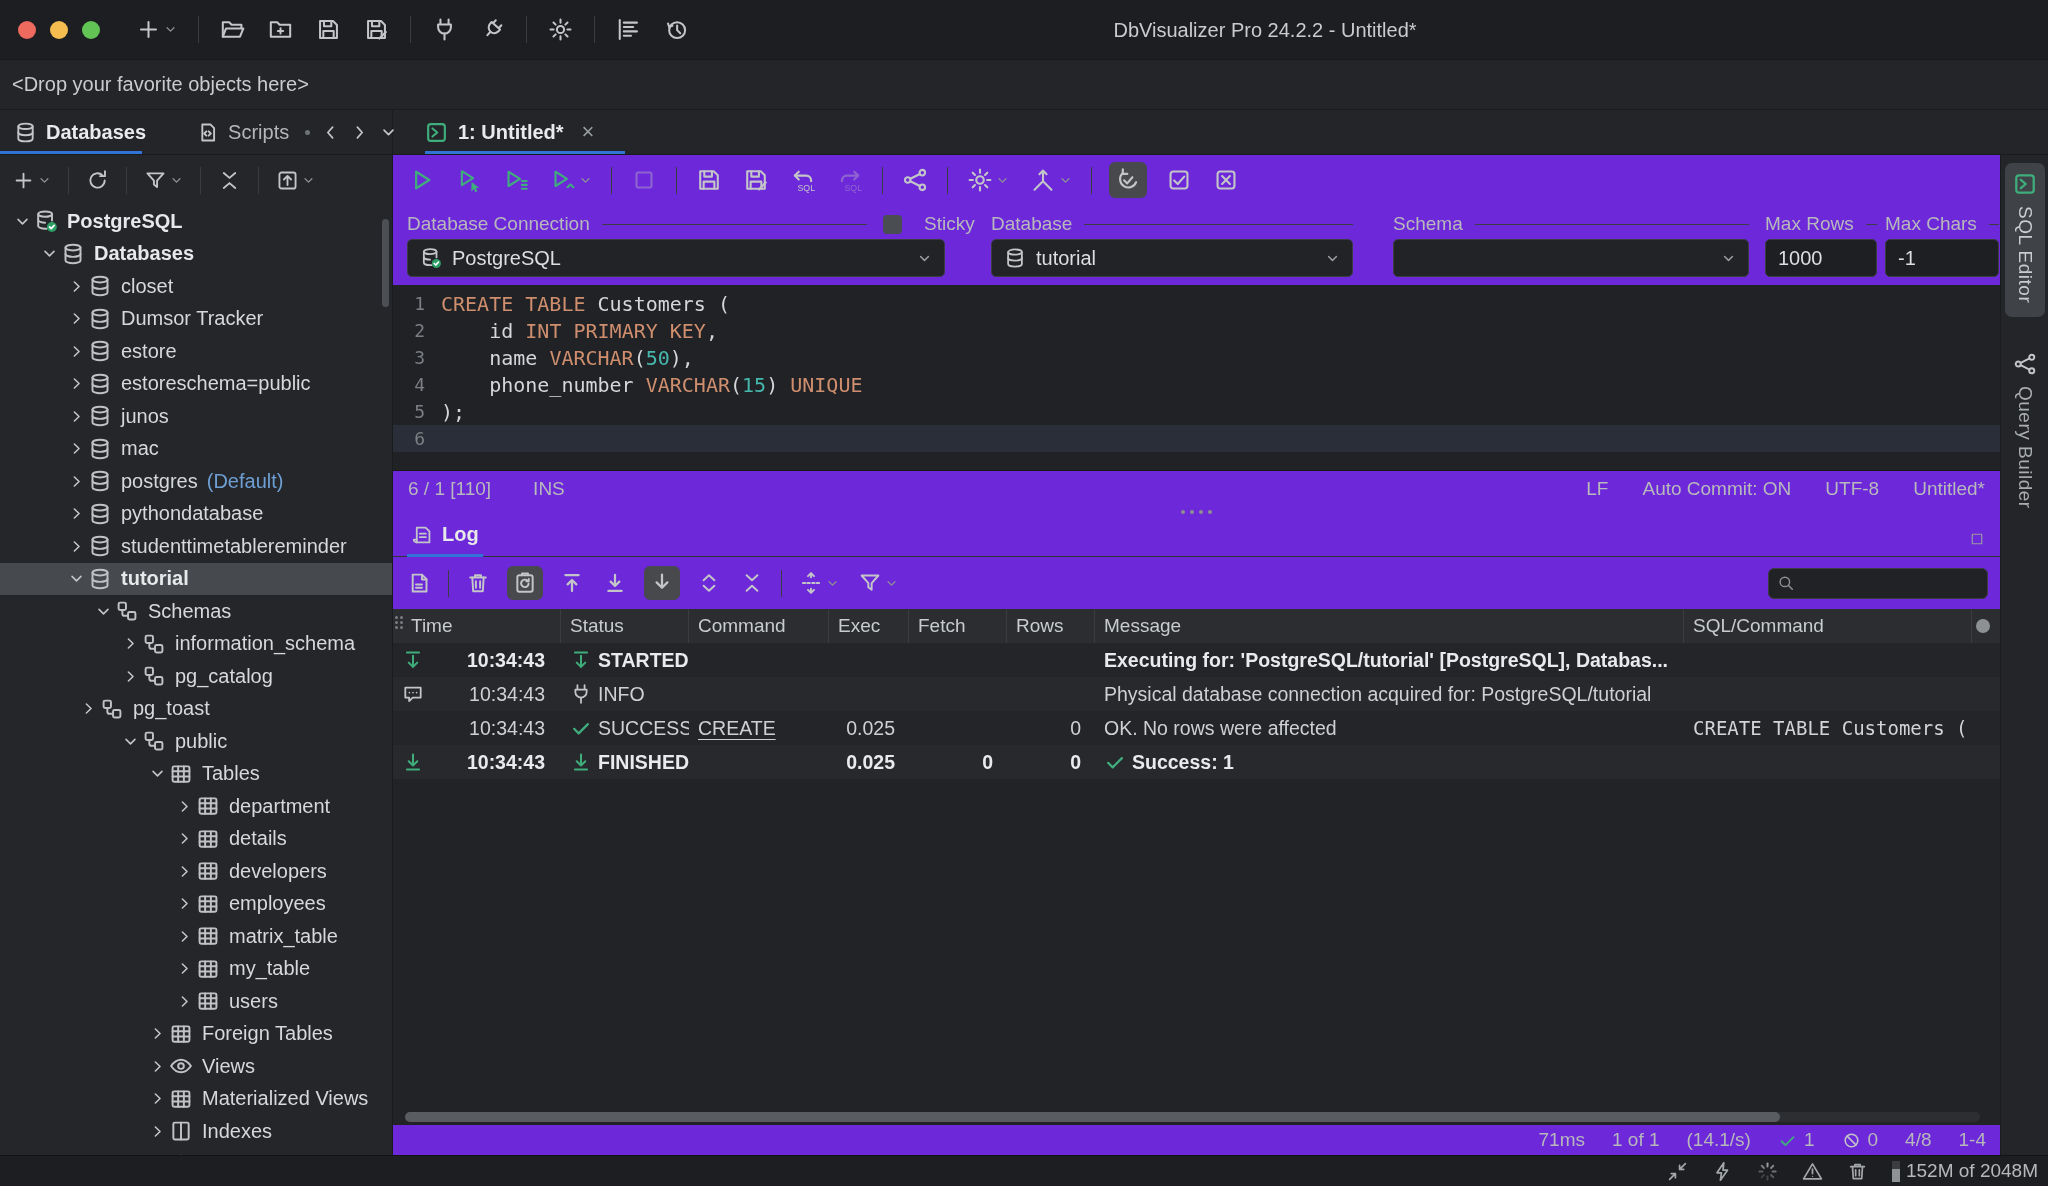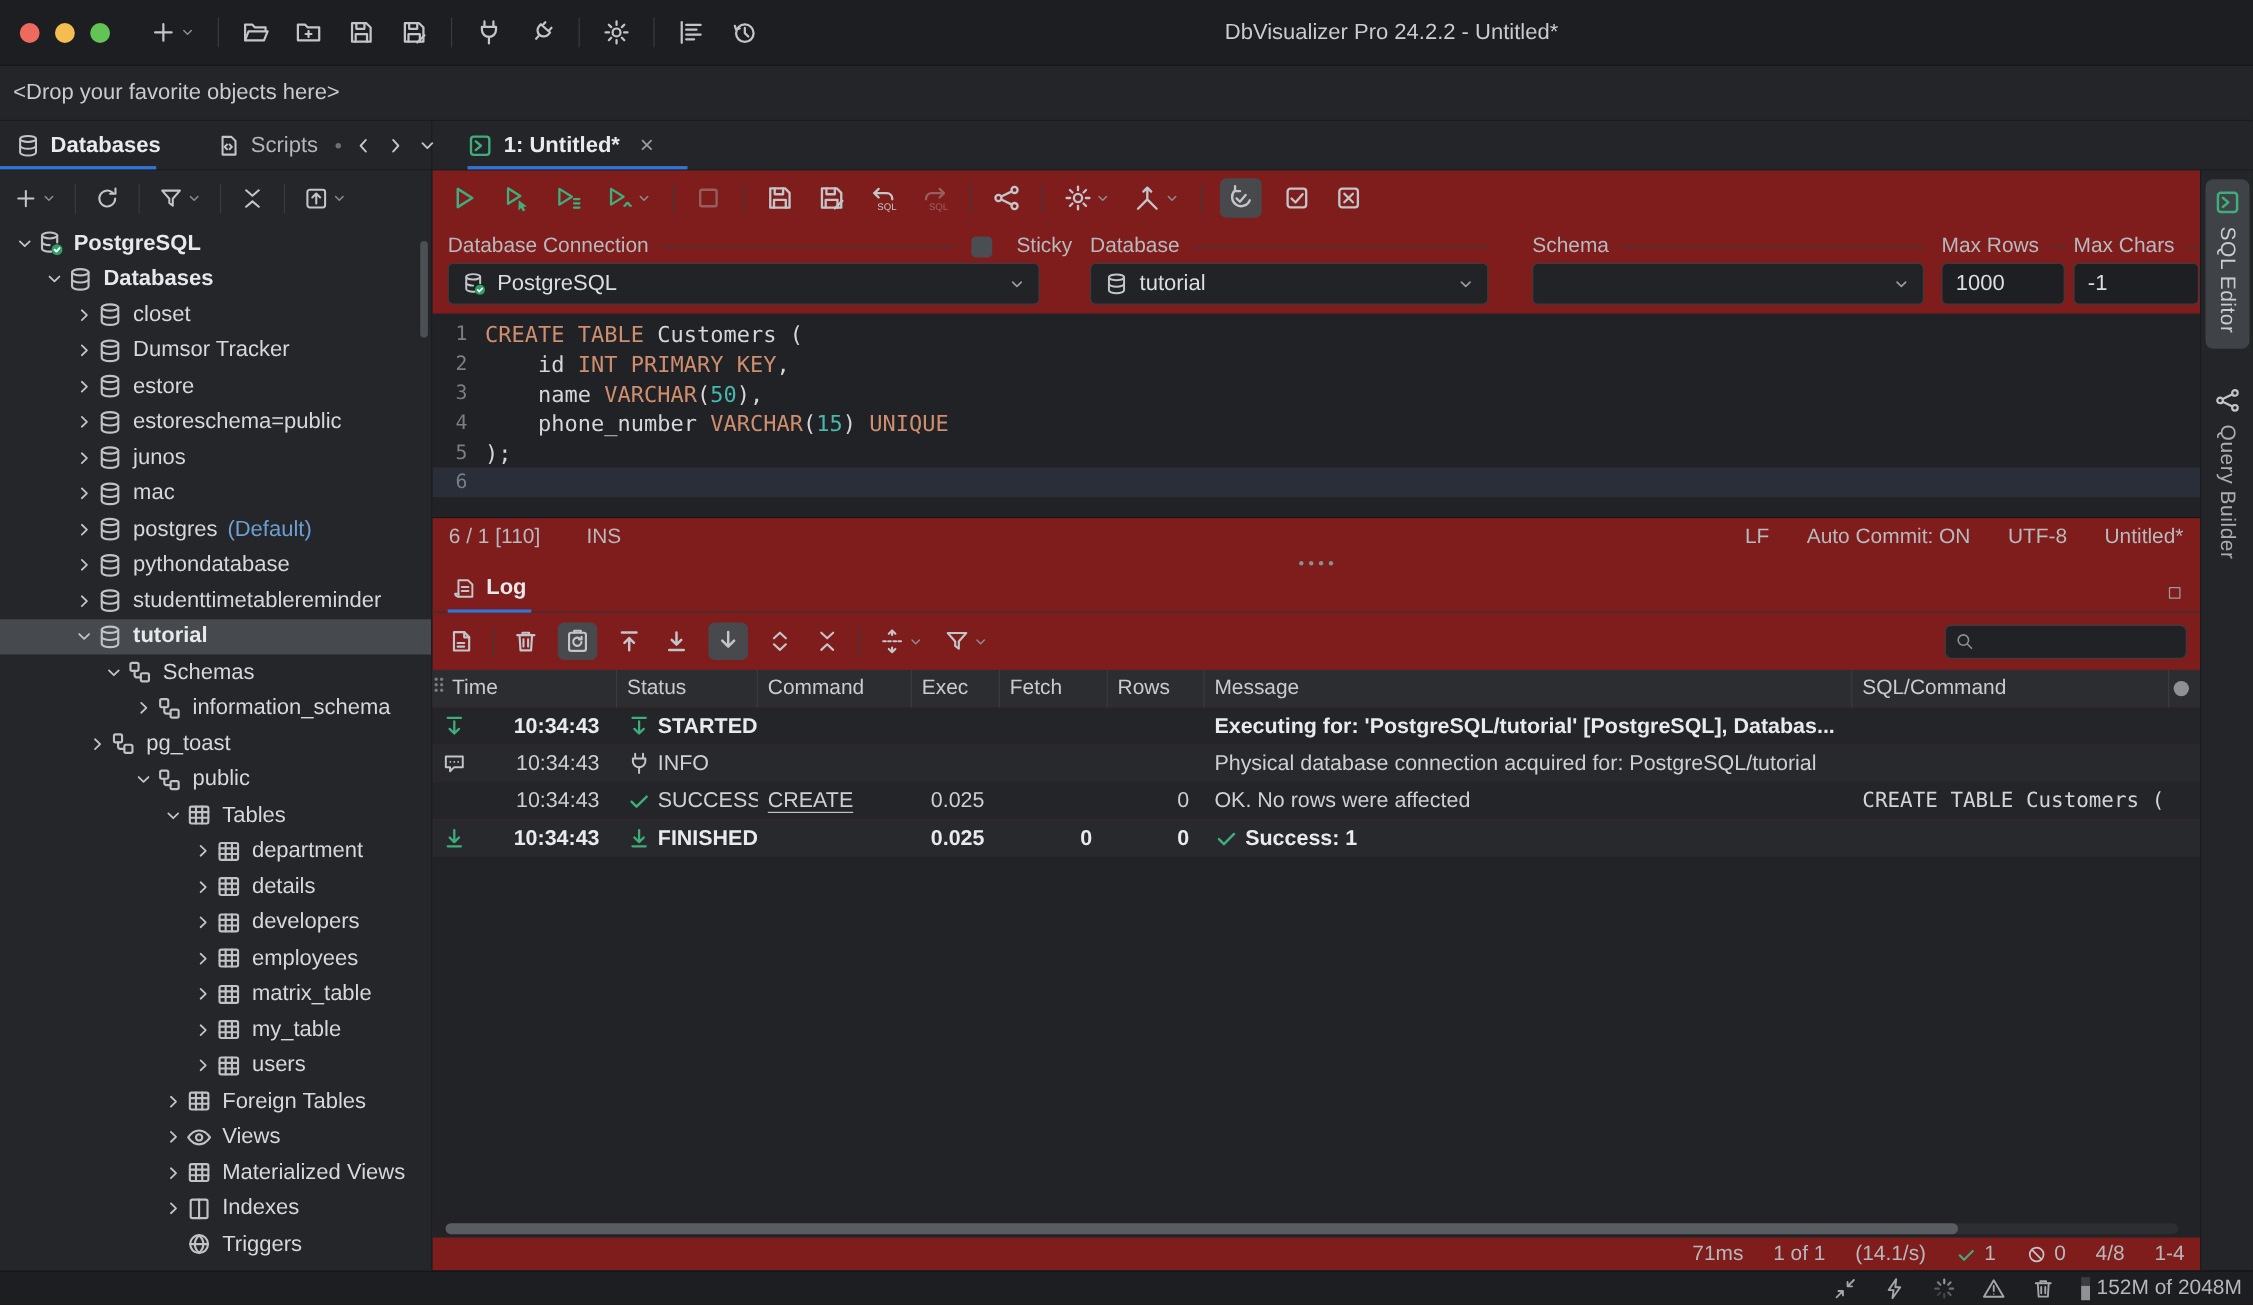--- a/index.html
+++ b/index.html
@@ -45,21 +45,21 @@
 .tree-row{height:32.5px;display:flex;align-items:center;white-space:nowrap}
 .tree-row.selected{background:#46494d}
 .tw{width:24px;height:18px;flex:none;color:#9fa2a5;display:flex;align-items:center;justify-content:center}
 .tw .ic{width:17px;height:17px}
 .ti{width:24px;height:24px;flex:none;margin-right:9px;color:#c0c2c5}
 .tree-label{color:#d6d8da}
 .tree-label.b{font-weight:700;color:#e6e8ea}
 .tree-suffix{color:#6e9fd4;margin-left:9px}
 .side-scroll{position:absolute;right:3px;top:64px;width:7px;height:88px;border-radius:4px;background:#4c4f53}
 
-.editor-col{flex:1;min-width:0;display:flex;flex-direction:column;background:#7f1d1d}
+.editor-col{flex:1;min-width:0;display:flex;flex-direction:column;background:#6d28d9}
 .ed-tools{height:50px;flex:none;display:flex;align-items:center;gap:17px;padding:0 14px}
 .conn{height:80px;flex:none;position:relative;font-size:19px;color:#b7b9bc}
 .lblgrp{position:absolute;top:8px;display:flex;align-items:center}
 .lblgrp .line{border-top:1px solid #3b3d40;margin-left:12px;flex:1}
 .combo{position:absolute;top:34px;height:38px;background:#212326;border:1px solid #3b3d40;border-radius:5px;display:flex;align-items:center;gap:10px;padding:0 12px;font-size:20px;color:#dcdee0}
 .combo .ic{width:22px;height:22px}
 .combo .chev{margin-left:auto;width:15px;height:15px;color:#9a9da0}
 .tinput{position:absolute;top:34px;height:38px;background:#1d1f22;border:1px solid #3b3d40;border-radius:5px;color:#dcdee0;font-size:20px;padding:0 12px;font-family:"Liberation Sans",sans-serif}
 .stickybox{width:19px;height:19px;border-radius:4px;background:#4a4d51;flex:none}
 
@@ -580,20 +580,37 @@
               </span>
             </span>
             <span class="ic ti">
               <svg viewBox="0 0 16 16" fill="none" stroke="currentColor" stroke-width="1.3" stroke-linecap="round" stroke-linejoin="round">
                 <rect x="2.4" y="2.4" width="4.9" height="4.9" rx="1"></rect>
                 <rect x="8.7" y="8.7" width="4.9" height="4.9" rx="1"></rect>
                 <path d="M4.9 7.3v2.5a1.4 1.4 0 001.4 1.4h2.4"></path>
               </svg>
             </span>
             <span class="tree-label">information_schema</span>
+          </div>
+          <div class="tree-row" style="padding-left: 118px;">
+            <span class="tw">
+              <span class="ic" style="width:17px;height:17px">
+                <svg viewBox="0 0 16 16" fill="none" stroke="currentColor" stroke-width="1.5" stroke-linecap="round" stroke-linejoin="round">
+                  <path d="M6 3.8L10.4 8 6 12.2"></path>
+                </svg>
+              </span>
+            </span>
+            <span class="ic ti">
+              <svg viewBox="0 0 16 16" fill="none" stroke="currentColor" stroke-width="1.3" stroke-linecap="round" stroke-linejoin="round">
+                <rect x="2.4" y="2.4" width="4.9" height="4.9" rx="1"></rect>
+                <rect x="8.7" y="8.7" width="4.9" height="4.9" rx="1"></rect>
+                <path d="M4.9 7.3v2.5a1.4 1.4 0 001.4 1.4h2.4"></path>
+              </svg>
+            </span>
+            <span class="tree-label">pg_catalog</span>
           </div>
           <div class="tree-row" style="padding-left: 76px;">
             <span class="tw">
               <span class="ic" style="width:17px;height:17px">
                 <svg viewBox="0 0 16 16" fill="none" stroke="currentColor" stroke-width="1.5" stroke-linecap="round" stroke-linejoin="round">
                   <path d="M6 3.8L10.4 8 6 12.2"></path>
                 </svg>
               </span>
             </span>
             <span class="ic ti">

